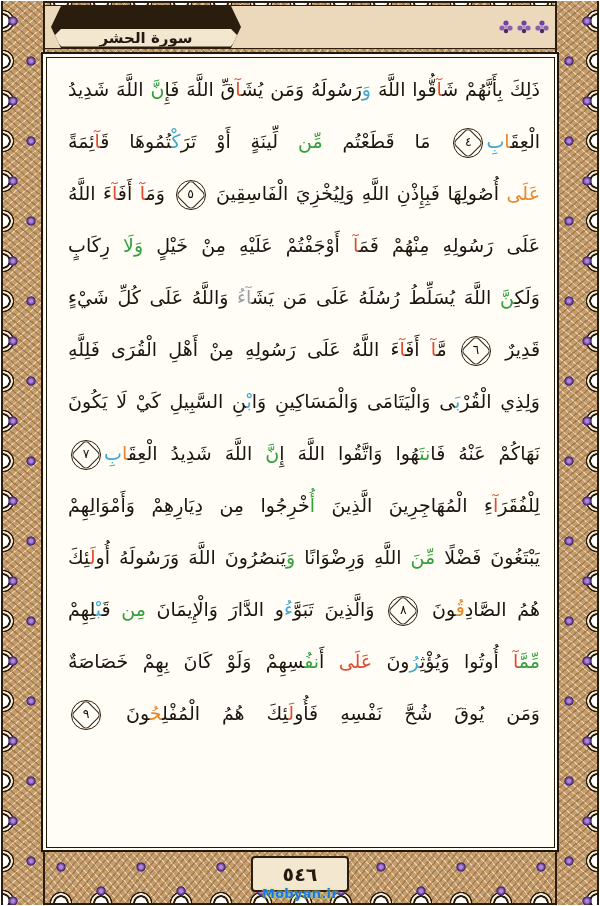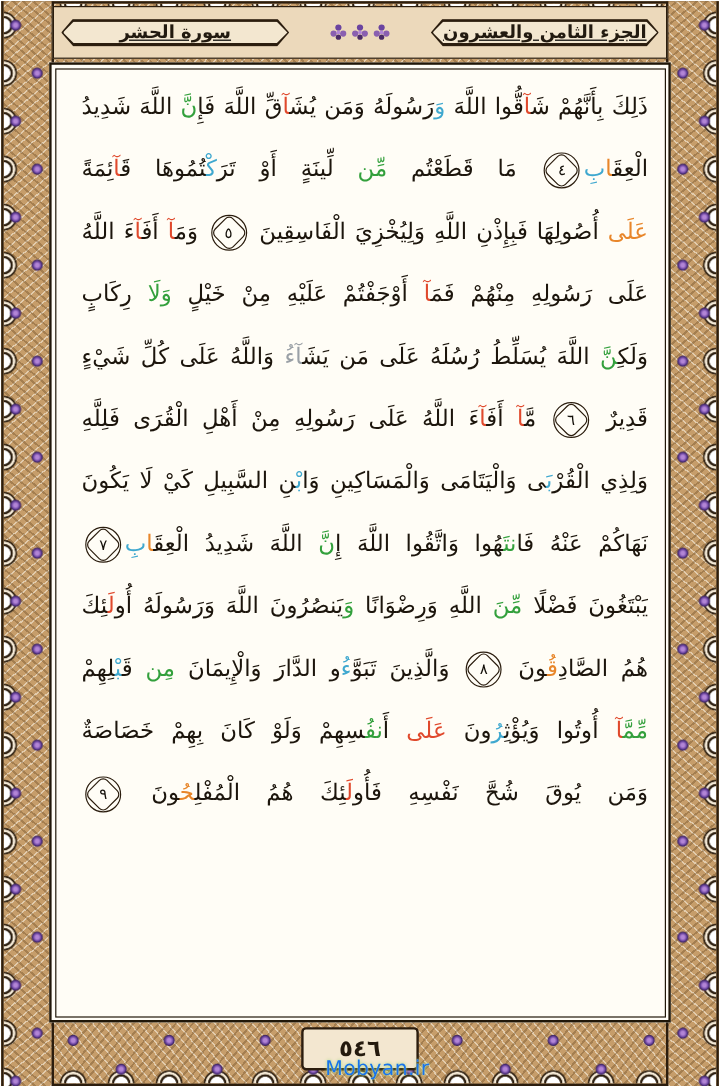--- a/index.html
+++ b/index.html
@@ -67,24 +67,24 @@
     background-size:80px 100%,80px 100%,40px 100%,auto,auto;
   }
   
   .header{
     position:absolute;z-index:2;top:5px;left:44px;right:44px;height:44px;
     background:var(--cream);border:1.5px solid var(--outline);
     display:flex;align-items:center;justify-content:space-between;
     padding:0 6px;box-sizing:border-box;
   }
   .cartouche{
-    height:23px;min-width:190px;position:relative;
+    height:42px;min-width:190px;position:relative;
     background:var(--outline);
     clip-path:polygon(10px 0,calc(100% - 10px) 0,100% 50%,calc(100% - 10px) 100%,10px 100%,0 50%);
-    display:flex;align-items:center;padding:1.5px;box-sizing:border-box;text-decoration:underline;
+    display:flex;align-items:flex-end;padding:1.5px;box-sizing:border-box;
   }
   .cartouche .inner{
     flex:1;display:flex;align-items:center;justify-content:center;
     background:var(--cream-light);
     clip-path:polygon(9px 0,calc(100% - 9px) 0,100% 50%,calc(100% - 9px) 100%,9px 100%,0 50%);
     color:#221a10;font-size:15px;font-weight:bold;direction:rtl;white-space:nowrap;
   }
   .orn-cluster{display:flex;gap:4px;align-items:center;}
   .flower{width:14px;height:14px;display:block;}
   
@@ -115,23 +115,22 @@
   
   .footer-cartouche{
     position:absolute;z-index:3;bottom:14px;left:50%;transform:translateX(-50%);
     width:94px;height:32px;background:var(--cream-light);
     border:2px solid var(--outline);border-radius:4px;
     display:flex;align-items:center;justify-content:center;
   }
   .page-number{font-size:19px;font-weight:bold;color:#241a0e;direction:rtl;}
   .watermark{
     position:absolute;z-index:4;bottom:5px;left:50%;transform:translateX(-50%);
-    font-size:17px;font-weight:normal;color:#1a73e8;letter-spacing:.3px;
+    font-size:13px;font-weight:bold;color:#1a73e8;letter-spacing:.3px;
     text-shadow:0 0 3px #9fd468,0 0 1px #ffffff;
-    padding-left:29px;
   }
 </style>
 </head>
 <body>
 
 <div class="page">
 
   <div class="band band-top"></div>
   <div class="band band-bottom"></div>
   <div class="band band-left"></div>
@@ -157,43 +156,41 @@
         <circle cx="7" cy="7" r="1.6" fill="#b285d6"></circle>
       </svg>
       <svg class="flower" viewBox="0 0 14 14">
         <circle cx="7" cy="3" r="2.6" fill="#6b44a0"></circle>
           <circle cx="3" cy="8" r="2.6" fill="#8a5fb0"></circle>
         <circle cx="11" cy="8" r="2.6" fill="#8a5fb0"></circle>
           <circle cx="7" cy="11" r="2.2" fill="#4a2a66"></circle>
         <circle cx="7" cy="7" r="1.6" fill="#b285d6"></circle>
       </svg>
     </div>
-    <div class="cartouche">
-      <div class="inner">الجزء الثامن والعشرون</div>
-    </div>
   </div>
 
   <div class="text-frame">
     <div class="lines">
         <div class="line"><span>ذَلِكَ بِأَنَّهُمْ شَ</span><span class="tj-r">آ</span><span>قُّوا اللَّهَ </span><span class="tj-b">وَ</span><span>رَسُولَهُ وَمَن يُشَ</span><span class="tj-r">آ</span><span>قِّ اللَّهَ فَإِ</span><span class="tj-g">نَّ</span><span> اللَّهَ شَدِيدُ</span></div>
         <div class="line"><span>الْعِقَ</span><span class="tj-o">ا</span><span class="tj-b">بِ</span><span class="medallion">
             <span class="m-num">٤</span>
           </span><span> مَا قَطَعْتُم </span><span class="tj-g">مِّن</span><span> لِّينَةٍ أَوْ تَرَ</span><span class="tj-b">كْ</span><span>تُمُوهَا قَ</span><span class="tj-r">آ</span><span>ئِمَةً</span></div>
         <div class="line"><span class="tj-o">عَلَى</span><span> أُصُولِهَا فَبِإِذْنِ اللَّهِ وَلِيُخْزِيَ الْفَاسِقِينَ </span><span class="medallion">
             <span class="m-num">٥</span>
           </span><span> وَمَ</span><span class="tj-r">آ</span><span> أَفَ</span><span class="tj-r">آ</span><span>ءَ اللَّهُ</span></div>
         <div class="line"><span>عَلَى رَسُولِهِ مِنْهُمْ فَمَ</span><span class="tj-r">آ</span><span> أَوْجَفْتُمْ عَلَيْهِ مِنْ خَيْلٍ </span><span class="tj-g">وَلَا</span><span> رِكَابٍ</span></div>
         <div class="line"><span>وَلَكِ</span><span class="tj-g">نَّ</span><span> اللَّهَ يُسَلِّطُ رُسُلَهُ عَلَى مَن يَشَ</span><span class="tj-y">آءُ</span><span> وَاللَّهُ عَلَى كُلِّ شَيْءٍ</span></div>
         <div class="line"><span>قَدِيرٌ </span><span class="medallion">
             <span class="m-num">٦</span>
           </span><span> مَّ</span><span class="tj-r">آ</span><span> أَفَ</span><span class="tj-r">آ</span><span>ءَ اللَّهُ عَلَى رَسُولِهِ مِنْ أَهْلِ الْقُرَى فَلِلَّهِ وَلِلرَّسُولِ</span></div>
         <div class="line"><span>وَلِذِي الْقُرْ</span><span class="tj-b">بَ</span><span>ى وَالْيَتَامَى وَالْمَسَاكِينِ وَا</span><span class="tj-b">بْ</span><span>نِ السَّبِيلِ كَيْ لَا يَكُونَ</span></div>
         <div class="line"><span>نَهَاكُمْ عَنْهُ فَا</span><span class="tj-g">نتَ</span><span>هُوا وَاتَّقُوا اللَّهَ إِ</span><span class="tj-g">نَّ</span><span> اللَّهَ شَدِيدُ الْعِقَ</span><span class="tj-o">ا</span><span class="tj-b">بِ</span><span class="medallion">
             <span class="m-num">٧</span>
           </span></div>
+        <div class="line"><span>لِلْفُقَرَ</span><span class="tj-r">آ</span><span>ءِ الْمُهَاجِرِينَ الَّذِينَ </span><span class="tj-g">أُ</span><span>خْرِجُوا مِن دِيَارِهِمْ وَأَمْوَالِهِمْ</span></div>
         <div class="line"><span>يَبْتَغُونَ فَضْلًا </span><span class="tj-g">مِّنَ</span><span> اللَّهِ وَرِضْوَانًا </span><span class="tj-g">وَ</span><span>يَنصُرُونَ اللَّهَ وَرَسُولَهُ أُو</span><span class="tj-r">لَ</span><span>ئِكَ</span></div>
         <div class="line"><span>هُمُ الصَّادِ</span><span class="tj-o">قُ</span><span>ونَ </span><span class="medallion">
             <span class="m-num">٨</span>
           </span><span> وَالَّذِينَ تَبَوَّ</span><span class="tj-b">ءُ</span><span>و الدَّارَ وَالْإِيمَانَ </span><span class="tj-g">مِن</span><span> قَ</span><span class="tj-b">بْ</span><span>لِهِمْ</span></div>
         <div class="line"><span class="tj-g">مِّمَّ</span><span class="tj-r">آ</span><span> أُوتُوا وَيُؤْثِ</span><span class="tj-b">رُ</span><span>ونَ </span><span class="tj-r">عَلَى</span><span> أَ</span><span class="tj-g">نفُ</span><span>سِهِمْ وَلَوْ كَانَ بِهِمْ خَصَاصَةٌ</span></div>
         <div class="line"><span>وَمَن يُوقَ شُحَّ نَفْسِهِ فَأُو</span><span class="tj-r">لَ</span><span>ئِكَ هُمُ الْمُفْلِ</span><span class="tj-o">حُ</span><span>ونَ </span><span class="medallion">
             <span class="m-num">٩</span>
           </span></div>
       </div>
   </div>

